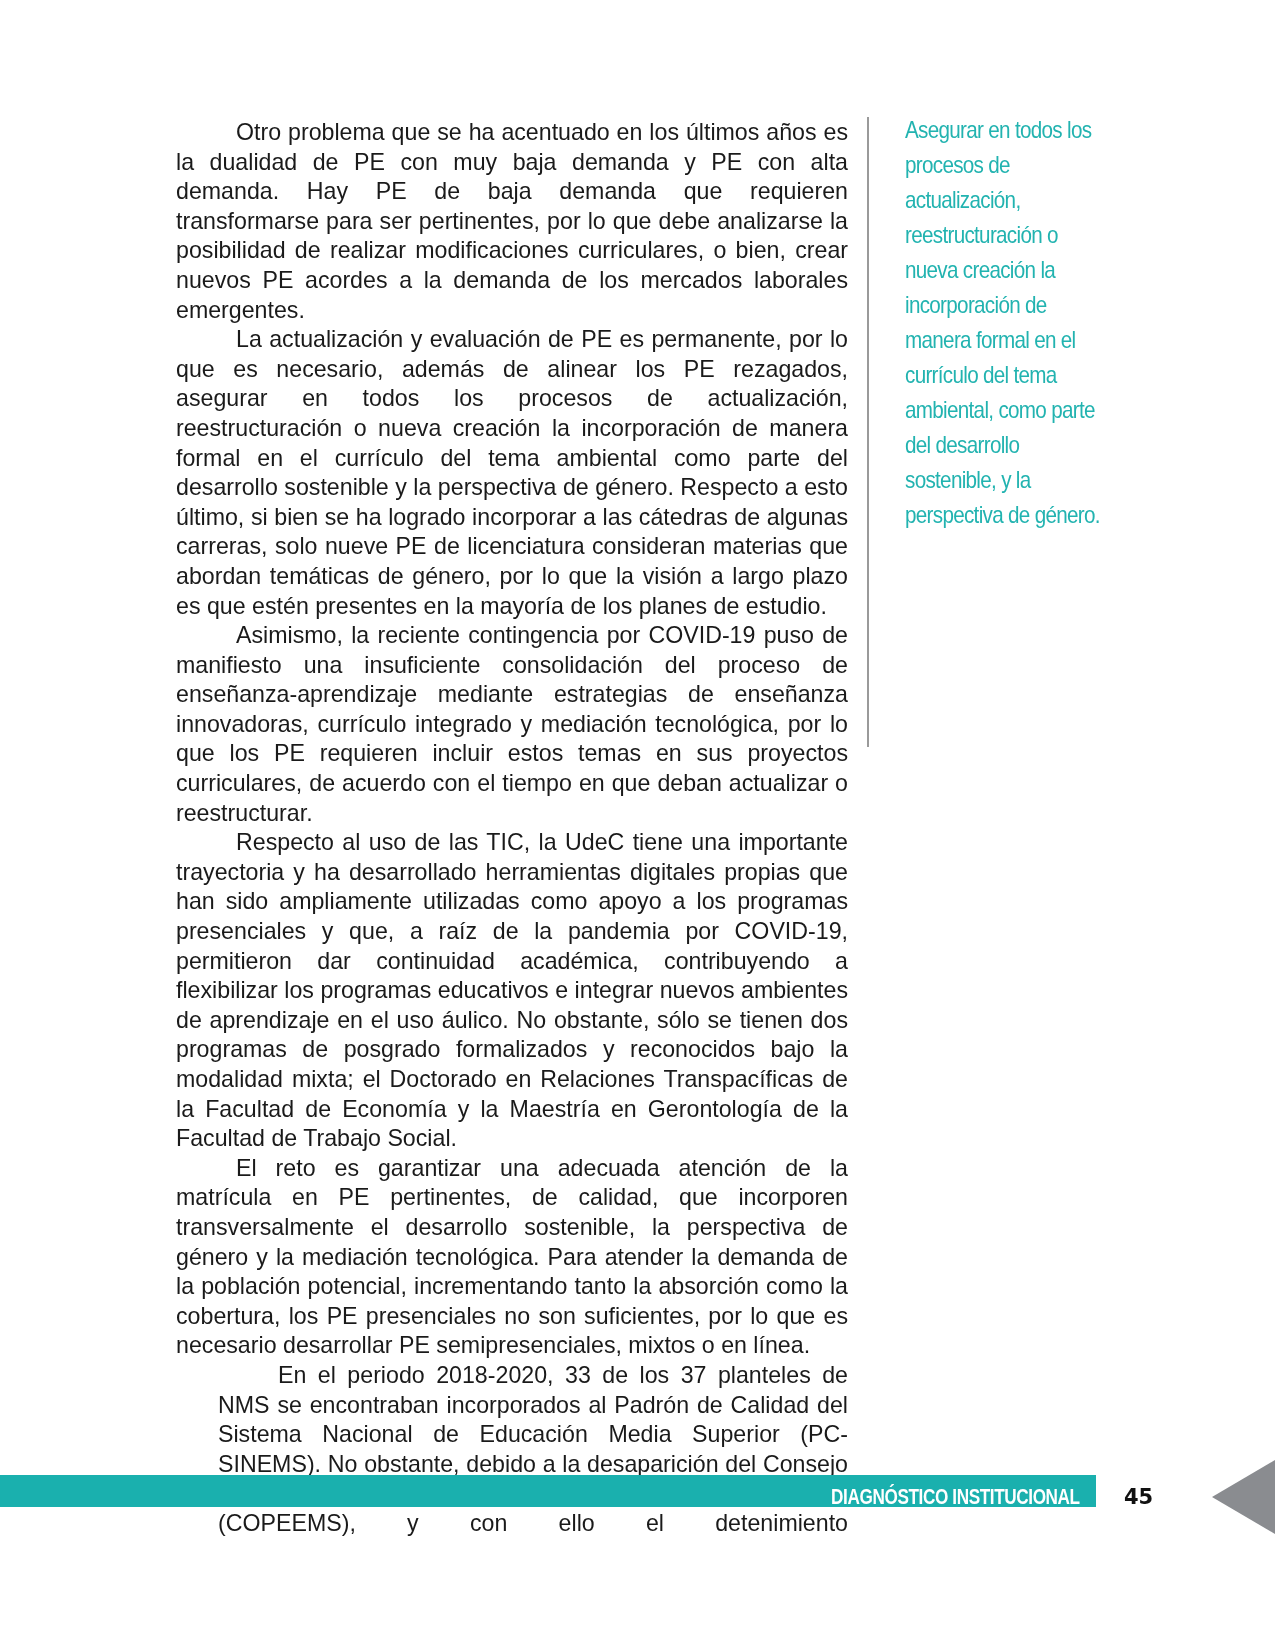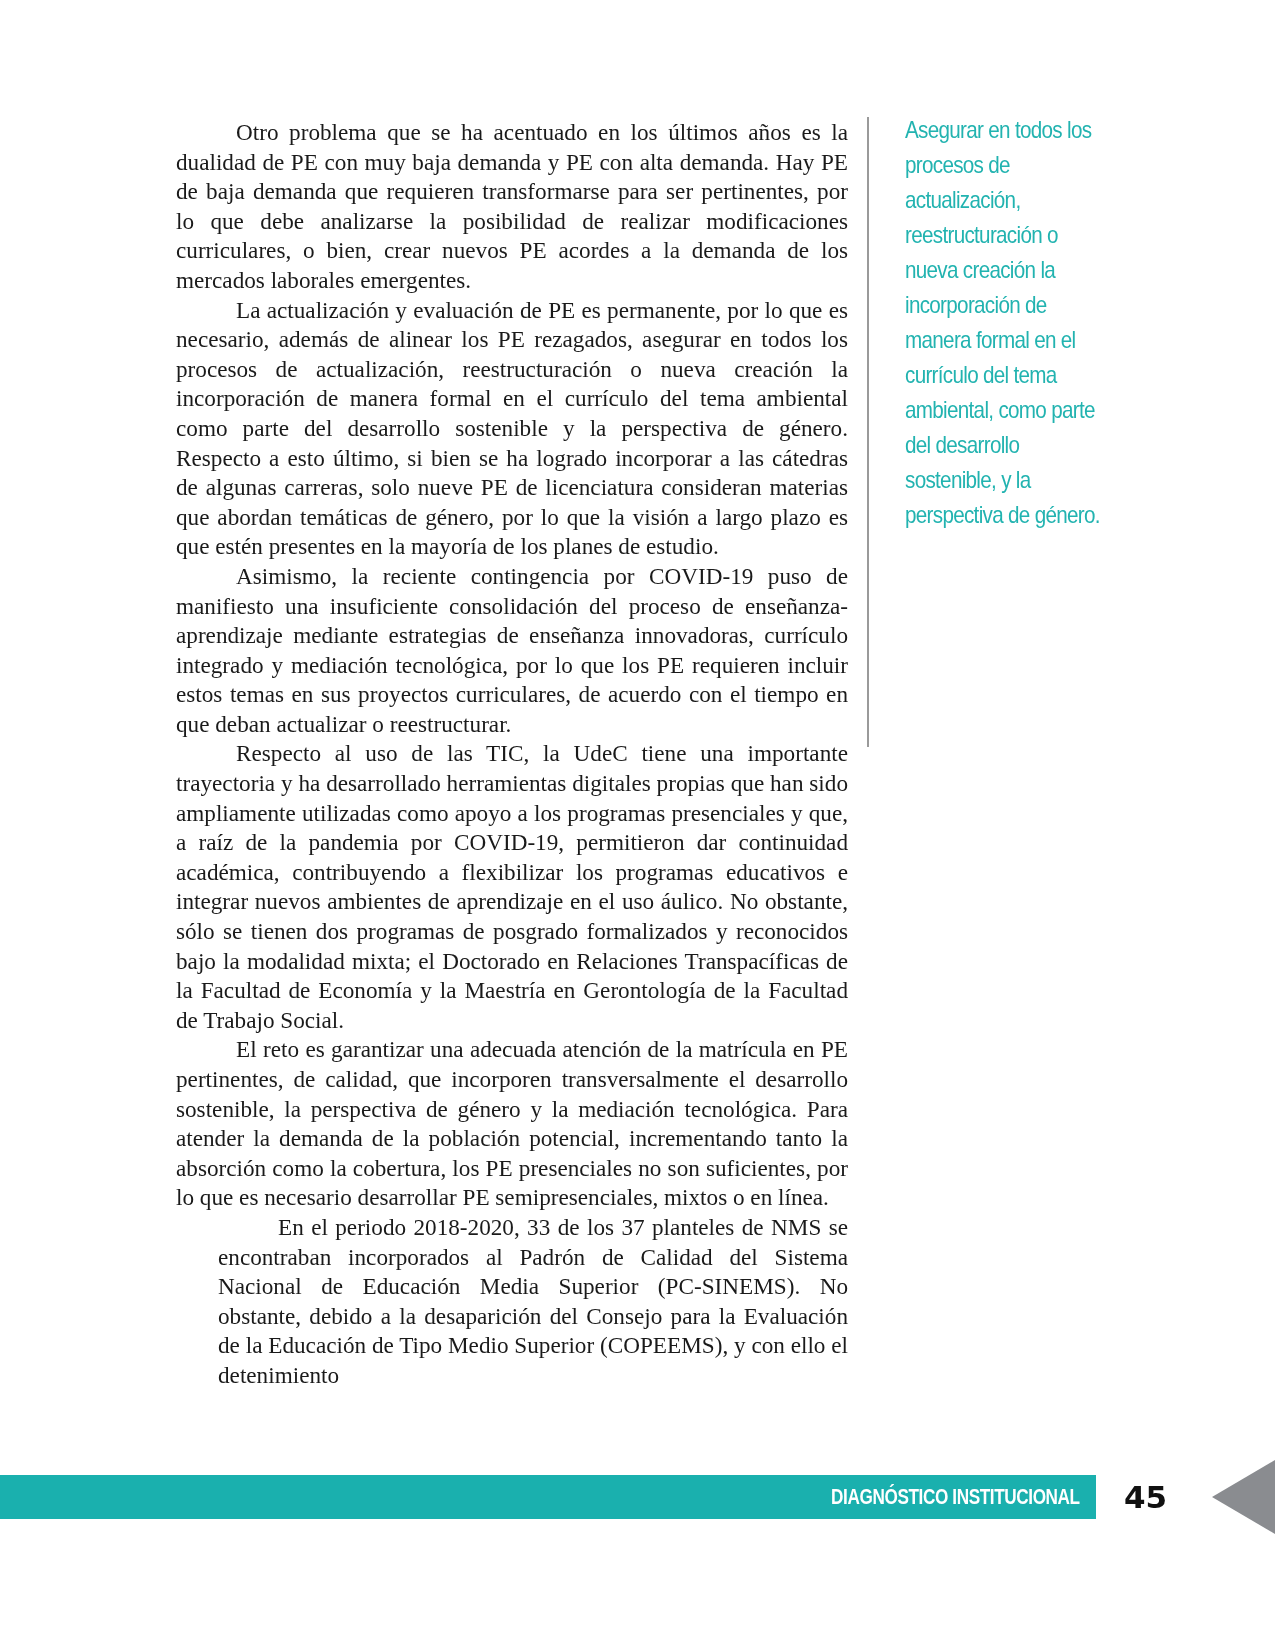--- a/index.html
+++ b/index.html
@@ -1,48 +1,48 @@
 <!DOCTYPE html>
 <html><head>
 <meta charset="utf-8">
 <style>
   html, body { margin: 0; padding: 0; background: #ffffff; }
   body { width: 1275px; height: 1650px; position: relative; overflow: hidden; }
   .body-col {
     position: absolute; left: 176px; top: 118px; width: 672px;
-    font-family: Liberation Serif, serif;
+    font-family: Liberation Sans, sans-serif;
     font-size: 23.2px; line-height: 29.6px; color: #1a1a1a;
     text-align: justify; hyphens: manual;
   }
   .body-col p { margin: 0; text-indent: 60px; }
   .divider {
     position: absolute; left: 867px; top: 117px; width: 2px; height: 630px;
     background: #9a9a9a;
   }
   .pull-quote {
     position: absolute; left: 905px; top: 112px; width: 200px;
     font-family: "Liberation Sans", "DejaVu Sans", sans-serif;
     font-size: 24px; line-height: 35px; color: #22b3b0;
     letter-spacing: -0.8px; transform: scaleX(0.86); transform-origin: left top;
     width: 235px;
   }
   .footer-bar {
-    position: absolute; left: 0; top: 1475px; width: 1096px; height: 44px;
+    position: absolute; left: 0; top: 1475px; width: 1096px; height: 32px;
     background: #1ab0ae;
   }
   .footer-label {
     position: absolute; right: 16px; top: 0; height: 44px; line-height: 44px;
     font-family: "Liberation Sans", "DejaVu Sans", sans-serif; font-weight: bold;
     font-size: 22px; color: #ffffff; letter-spacing: -0.5px;
     transform: scaleX(0.78); transform-origin: right center; white-space: nowrap;
   }
   .page-number {
     position: absolute; left: 1124px; top: 1475px; height: 44px; line-height: 44px;
     font-family: "DejaVu Sans", "Liberation Sans", sans-serif; font-weight: bold;
-    font-size: 31px; color: #111111;
+    font-size: 21px; color: #111111;
   }
   .corner-triangle {
     position: absolute; left: 1212px; top: 1460px; width: 0; height: 0;
     border-top: 37px solid transparent; border-bottom: 37px solid transparent;
     border-right: 63px solid #8a8c90;
   }
 </style>
 </head>
 <body>
 

